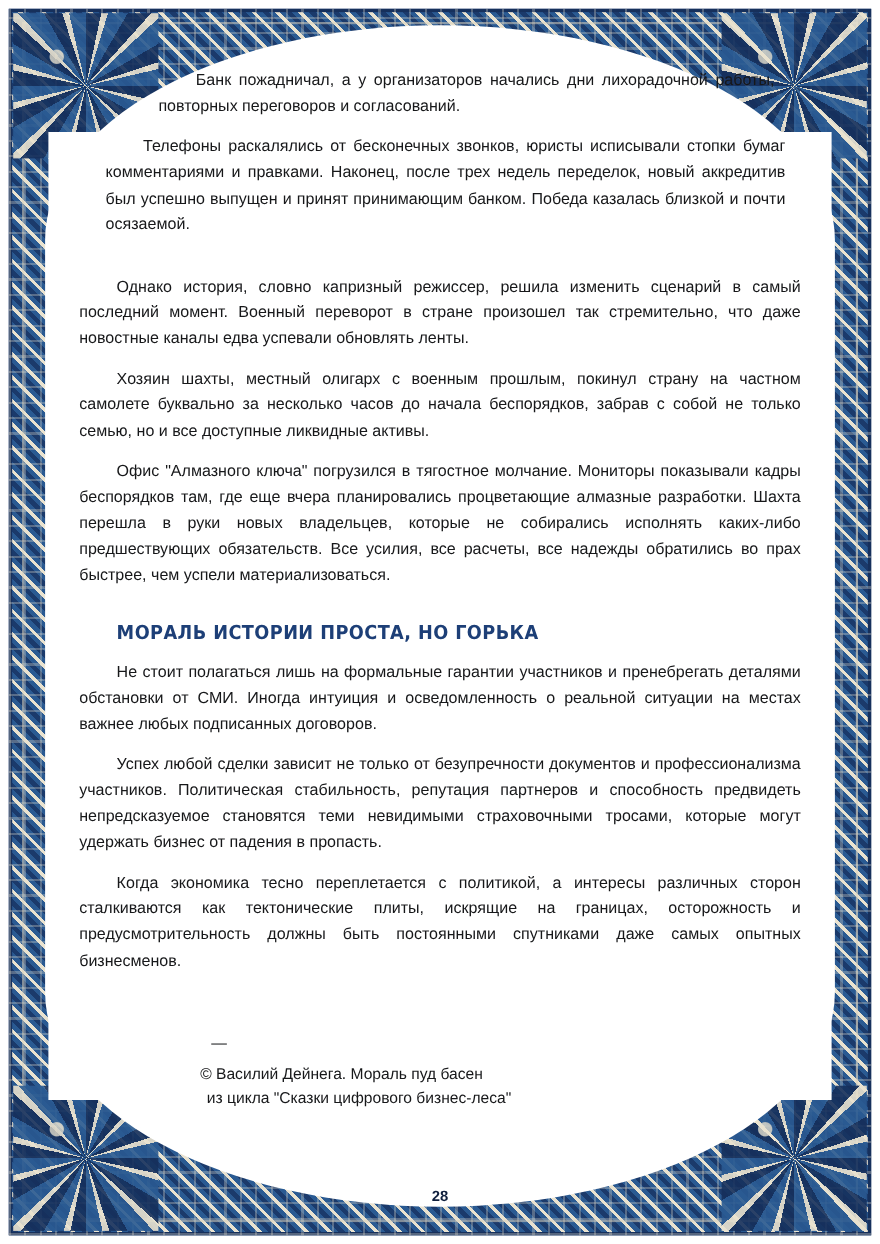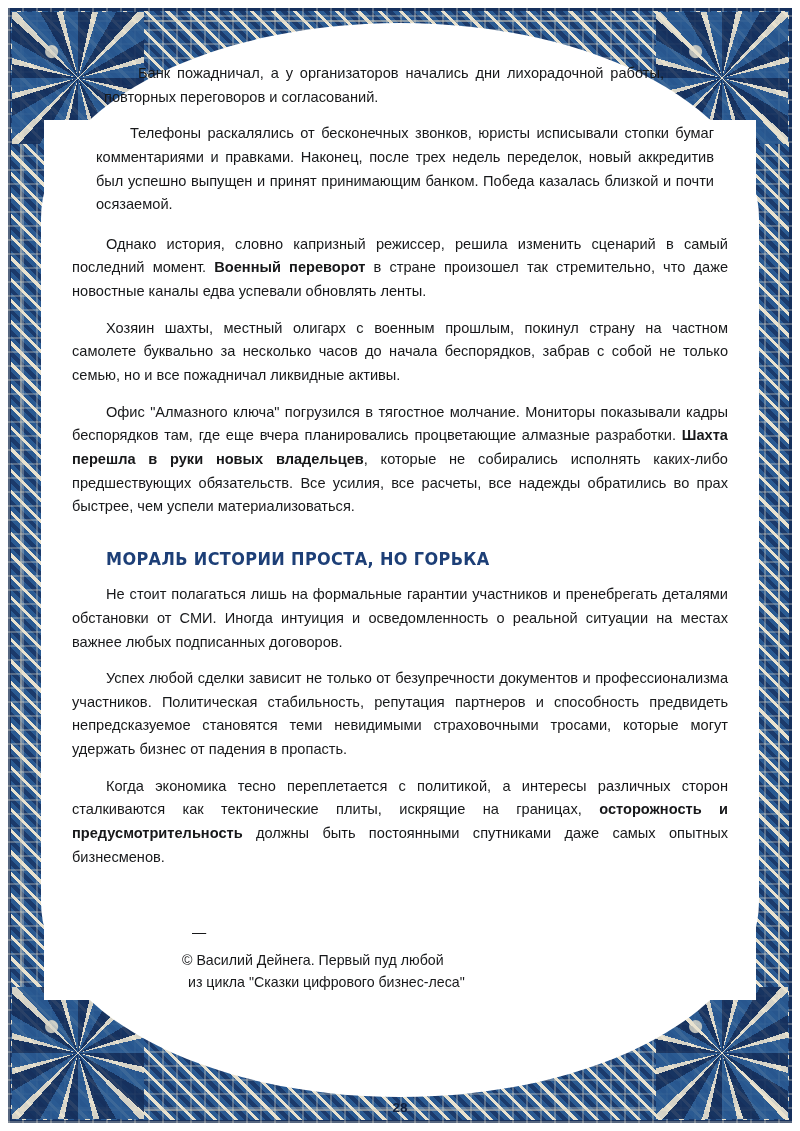--- a/index.html
+++ b/index.html
@@ -87,35 +87,35 @@
     color: #17181a;
     font-size: 14.6px;
     line-height: 1.62;
   }
   p {
     margin: 0 0 13px 0;
     text-align: justify;
     text-indent: 34px;
     hyphens: none;
   }
-  b { font-weight: bold; }
+  b { font-weight: normal; }
 
   .intro-block {
     width: 560px;
-    margin-left: 32px;
+    margin-left: 72px;
     text-align: justify;
     text-indent: 34px;
     margin-bottom: 13px;
   }
   .intro-block2 {
     width: 618px;
     margin-left: 24px;
     text-align: justify;
     text-indent: 34px;
-    margin-bottom: 16px;
+    margin-bottom: 33px;
   }
 
   .section-heading {
     font-family: "DejaVu Sans", sans-serif;
     font-weight: bold;
     font-size: 17.5px;
     color: #1d3f77;
     letter-spacing: .4px;
     margin: 26px 0 10px 34px;
     text-transform: uppercase;
@@ -135,21 +135,21 @@
     margin-bottom: 6px;
     letter-spacing: 1px;
   }
   .signature div { text-indent: 0; }
   .signature .line-indent { padding-left: 6px; }
 
   .page-number {
     position: absolute;
     left: 0;
     right: 0;
-    bottom: 16px;
+    bottom: 36px;
     text-align: center;
     font-size: 13.5px;
     font-weight: bold;
     color: #0f1f3d;
   }
 </style>
 </head>
 <body>
 
 <div class="page">
@@ -166,35 +166,35 @@
   <div class="oval"></div>
 
   <div class="content">
 
     <div class="intro-block">Банк пожадничал, а у организаторов начались дни лихорадочной работы, повторных переговоров и согласований.</div>
 
     <div class="intro-block2">Телефоны раскалялись от бесконечных звонков, юристы исписывали стопки бумаг комментариями и правками. Наконец, после трех недель переделок, новый аккредитив был успешно выпущен и принят принимающим банком. Победа казалась близкой и почти осязаемой.</div>
 
     <p><span>Однако история, словно капризный режиссер, решила изменить сценарий в самый последний момент. </span><b>Военный переворот</b><span> в стране произошел так стремительно, что даже новостные каналы едва успевали обновлять ленты.</span></p>
 
-    <p>Хозяин шахты, местный олигарх с военным прошлым, покинул страну на частном самолете буквально за несколько часов до начала беспорядков, забрав с собой не только семью, но и все пожадничал ликвидные активы.</p>
+    <p>Хозяин шахты, местный олигарх с военным прошлым, покинул страну на частном самолете буквально за несколько часов до начала беспорядков, забрав с собой не только семью, но и все доступные ликвидные активы.</p>
 
     <p><span>Офис "Алмазного ключа" погрузился в тягостное молчание. Мониторы показывали кадры беспорядков там, где еще вчера планировались процветающие алмазные разработки. </span><b>Шахта перешла в руки новых владельцев</b><span>, которые не собирались исполнять каких-либо предшествующих обязательств. Все усилия, все расчеты, все надежды обратились во прах быстрее, чем успели материализоваться.</span></p>
 
     <div class="section-heading">Мораль истории проста, но горька</div>
 
     <p>Не стоит полагаться лишь на формальные гарантии участников и пренебрегать деталями обстановки от СМИ. Иногда интуиция и осведомленность о реальной ситуации на местах важнее любых подписанных договоров.</p>
 
     <p>Успех любой сделки зависит не только от безупречности документов и профессионализма участников. Политическая стабильность, репутация партнеров и способность предвидеть непредсказуемое становятся теми невидимыми страховочными тросами, которые могут удержать бизнес от падения в пропасть.</p>
 
     <p><span>Когда экономика тесно переплетается с политикой, а интересы различных сторон сталкиваются как тектонические плиты, искрящие на границах, </span><b>осторожность и предусмотрительность</b><span> должны быть постоянными спутниками даже самых опытных бизнесменов.</span></p>
 
     <div class="signature">
       <div class="dash">—</div>
-      <div>© Василий Дейнега. Первый пуд любой</div>
+      <div>© Василий Дейнега. Мораль пуд басен</div>
       <div class="line-indent">из цикла "Сказки цифрового бизнес-леса"</div>
     </div>
 
   </div>
 
   <div class="page-number">28</div>
 
 </div>
 
 </body></html>

